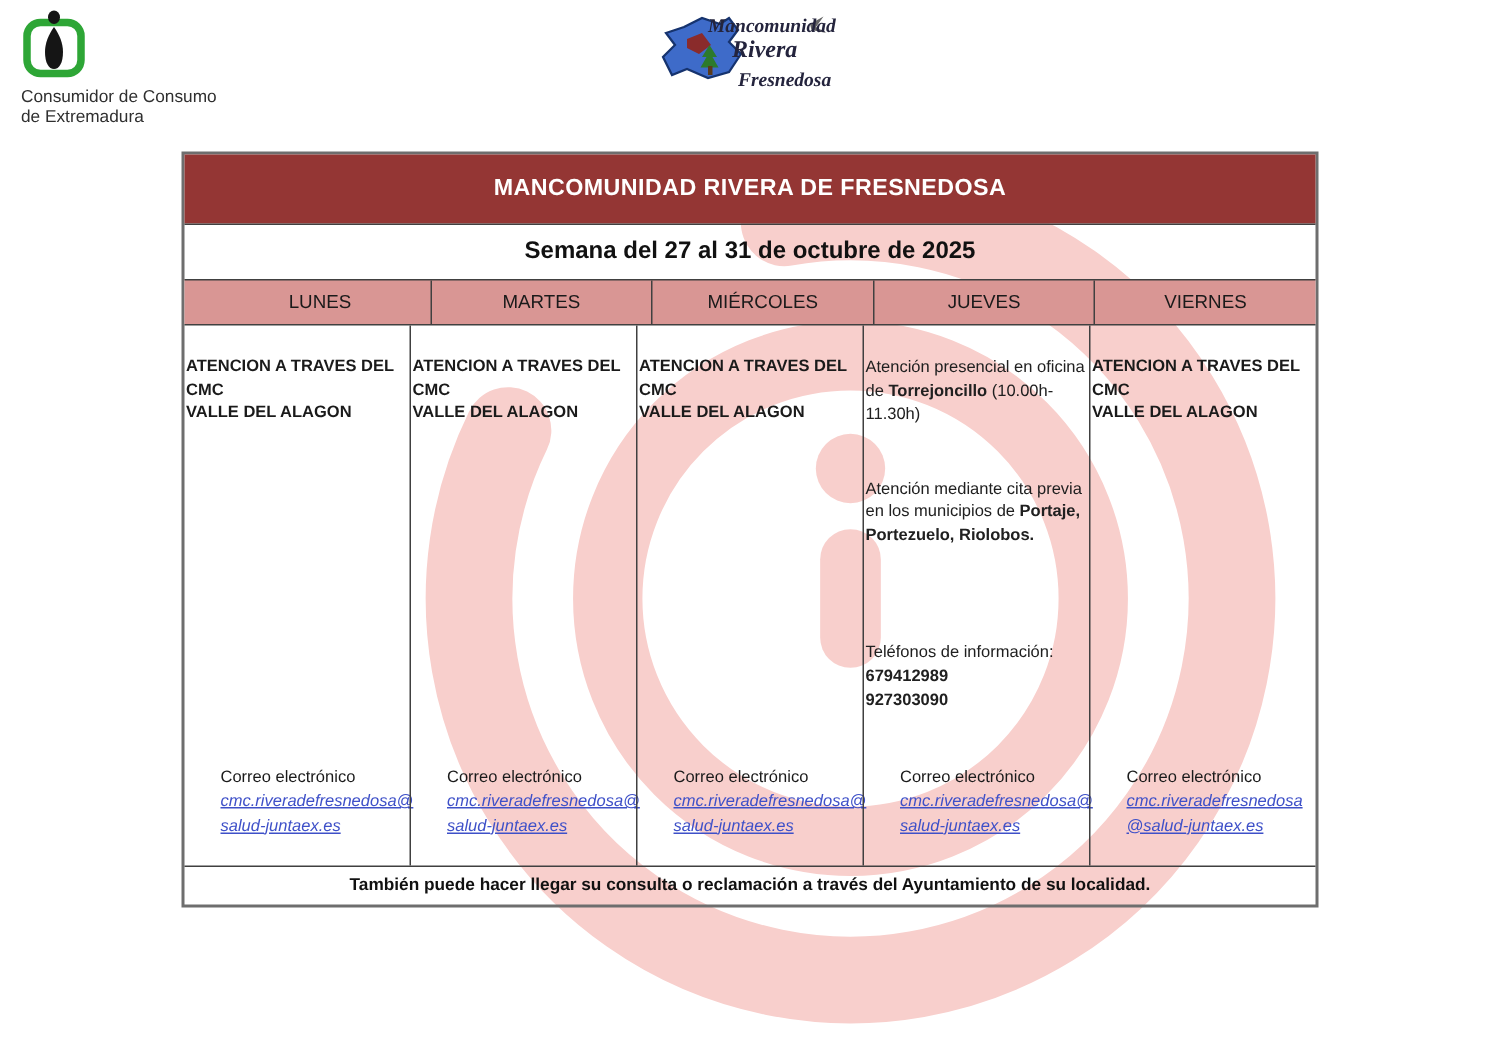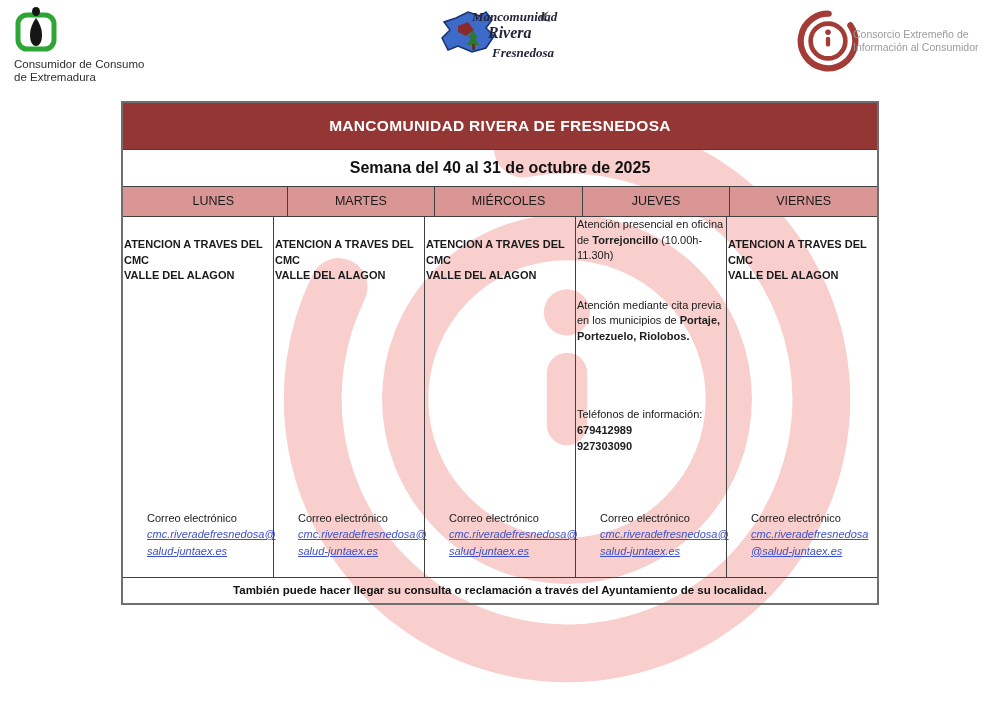--- a/index.html
+++ b/index.html
@@ -35,21 +35,21 @@
   .day-cell:first-child{border-left:none;padding-left:17px;}
   .row-body{display:flex;height:360px;border-top:1px solid #404040;}
   .body-col{flex:1;position:relative;border-left:1px solid #404040;padding:0 1px;
     box-sizing:border-box;}
   .body-col:first-child{border-left:none;}
   .atencion{margin-top:20px;font-weight:bold;font-size:11px;line-height:15.5px;color:#1a1a1a;}
   .email-block{position:absolute;left:4px;right:4px;bottom:18px;font-size:11px;
     line-height:16.5px;color:#1a1a1a;margin-left:20px;}
   .email-link{color:#3E50C8;text-decoration:underline;display:block;cursor:pointer;font-style:italic;}
   .jv-p{font-size:11px;line-height:15.5px;color:#202020;}
-  .jv-p1{}
+  .jv-p1{margin-top:21px;}
   .jv-p2{margin-top:34px;}
   .jv-phones{margin-top:62px;font-size:11px;line-height:16px;color:#202020;}
   .jv-bold,.ph-bold{font-weight:bold;}
   .row-foot{height:25px;border-top:1px solid #404040;font-weight:bold;font-size:11.5px;
     text-align:center;line-height:25px;color:#111;}
 </style>
 </head>
 <body>
 
 <div class="page">
@@ -79,38 +79,26 @@
       <path d="M30 22 l10 -4 6 8 -8 6 -8 -4 z" fill="#8a2b2b"></path>
       <path d="M45 26 l5 8 h-3 l4 7 h-12 l4 -7 h-3 z" fill="#2c7a2c"></path>
       <rect x="44" y="40" width="3" height="6" fill="#5a3a1a"></rect>
       <path d="M112 12 l9 -5 -5 7 7 4 -10 -2 z" fill="#666"></path>
       <text x="44" y="17" font-family="Liberation Serif, serif" font-style="italic" font-weight="bold" font-size="13" fill="#24243d">Mancomunidad</text>
       <text x="60" y="34" font-family="Liberation Serif, serif" font-style="italic" font-weight="bold" font-size="16" fill="#24243d">Rivera</text>
       <text x="64" y="53" font-family="Liberation Serif, serif" font-style="italic" font-weight="bold" font-size="13" fill="#24243d">Fresnedosa</text>
     </svg>
   </div>
 
-  <div class="logo-consorcio">
-    <svg width="62" height="62" viewBox="0 0 200 200">
-      <circle cx="100" cy="100" r="88" fill="none" stroke="#A33B36" stroke-width="20" stroke-dasharray="470 83" stroke-linecap="round" transform="rotate(-35 100 100)"></circle>
-      <circle cx="100" cy="100" r="56" fill="none" stroke="#A33B36" stroke-width="15"></circle>
-      <circle cx="100" cy="72" r="9" fill="#A33B36"></circle>
-      <rect x="93" y="86" width="14" height="32" rx="7" fill="#A33B36"></rect>
-    </svg>
-    <div class="lc-text">
-      <div>Consorcio Extremeño de</div>
-      <div>Información al Consumidor</div>
-    </div>
-  </div>
 
   <div class="sched-table">
 
     <div class="row-title">MANCOMUNIDAD RIVERA DE FRESNEDOSA</div>
 
-    <div class="row-sub">Semana del 40 al 31 de octubre de 2025</div>
+    <div class="row-sub">Semana del 27 al 31 de octubre de 2025</div>
 
     <div class="row-days">
       <div class="day-cell">LUNES</div>
       <div class="day-cell">MARTES</div>
       <div class="day-cell">MIÉRCOLES</div>
       <div class="day-cell">JUEVES</div>
       <div class="day-cell">VIERNES</div>
     </div>
 
     <div class="row-body">

